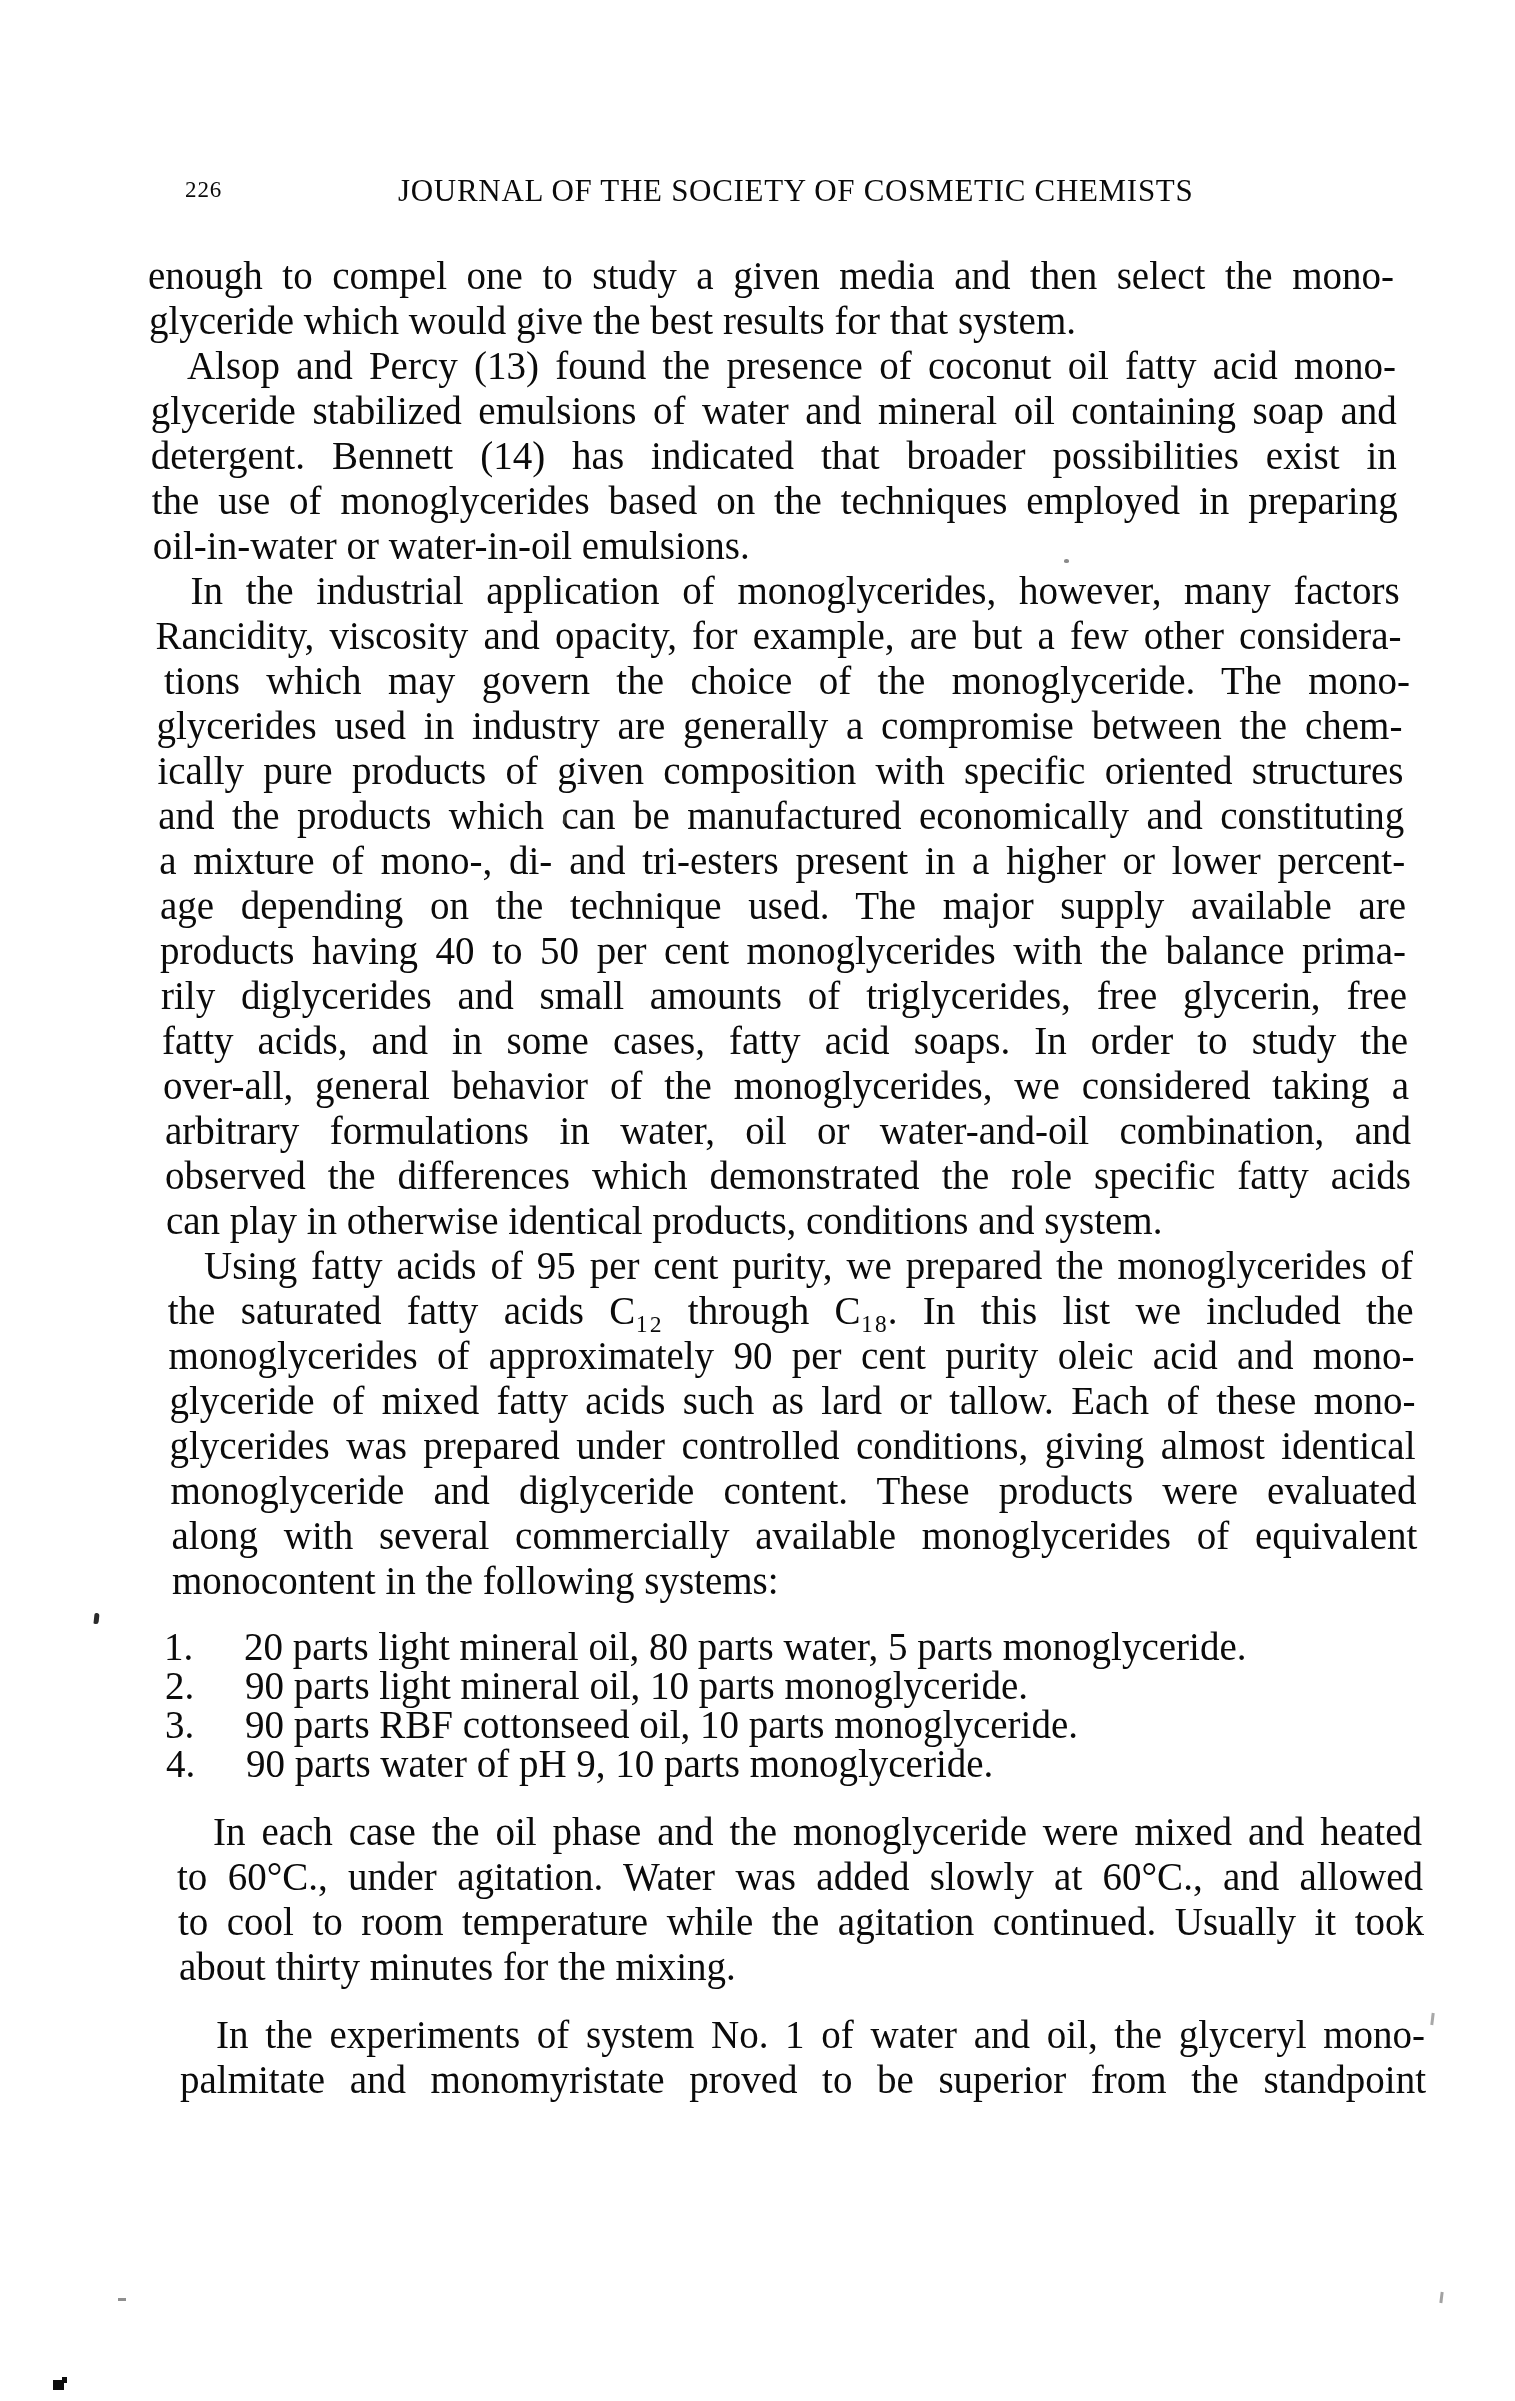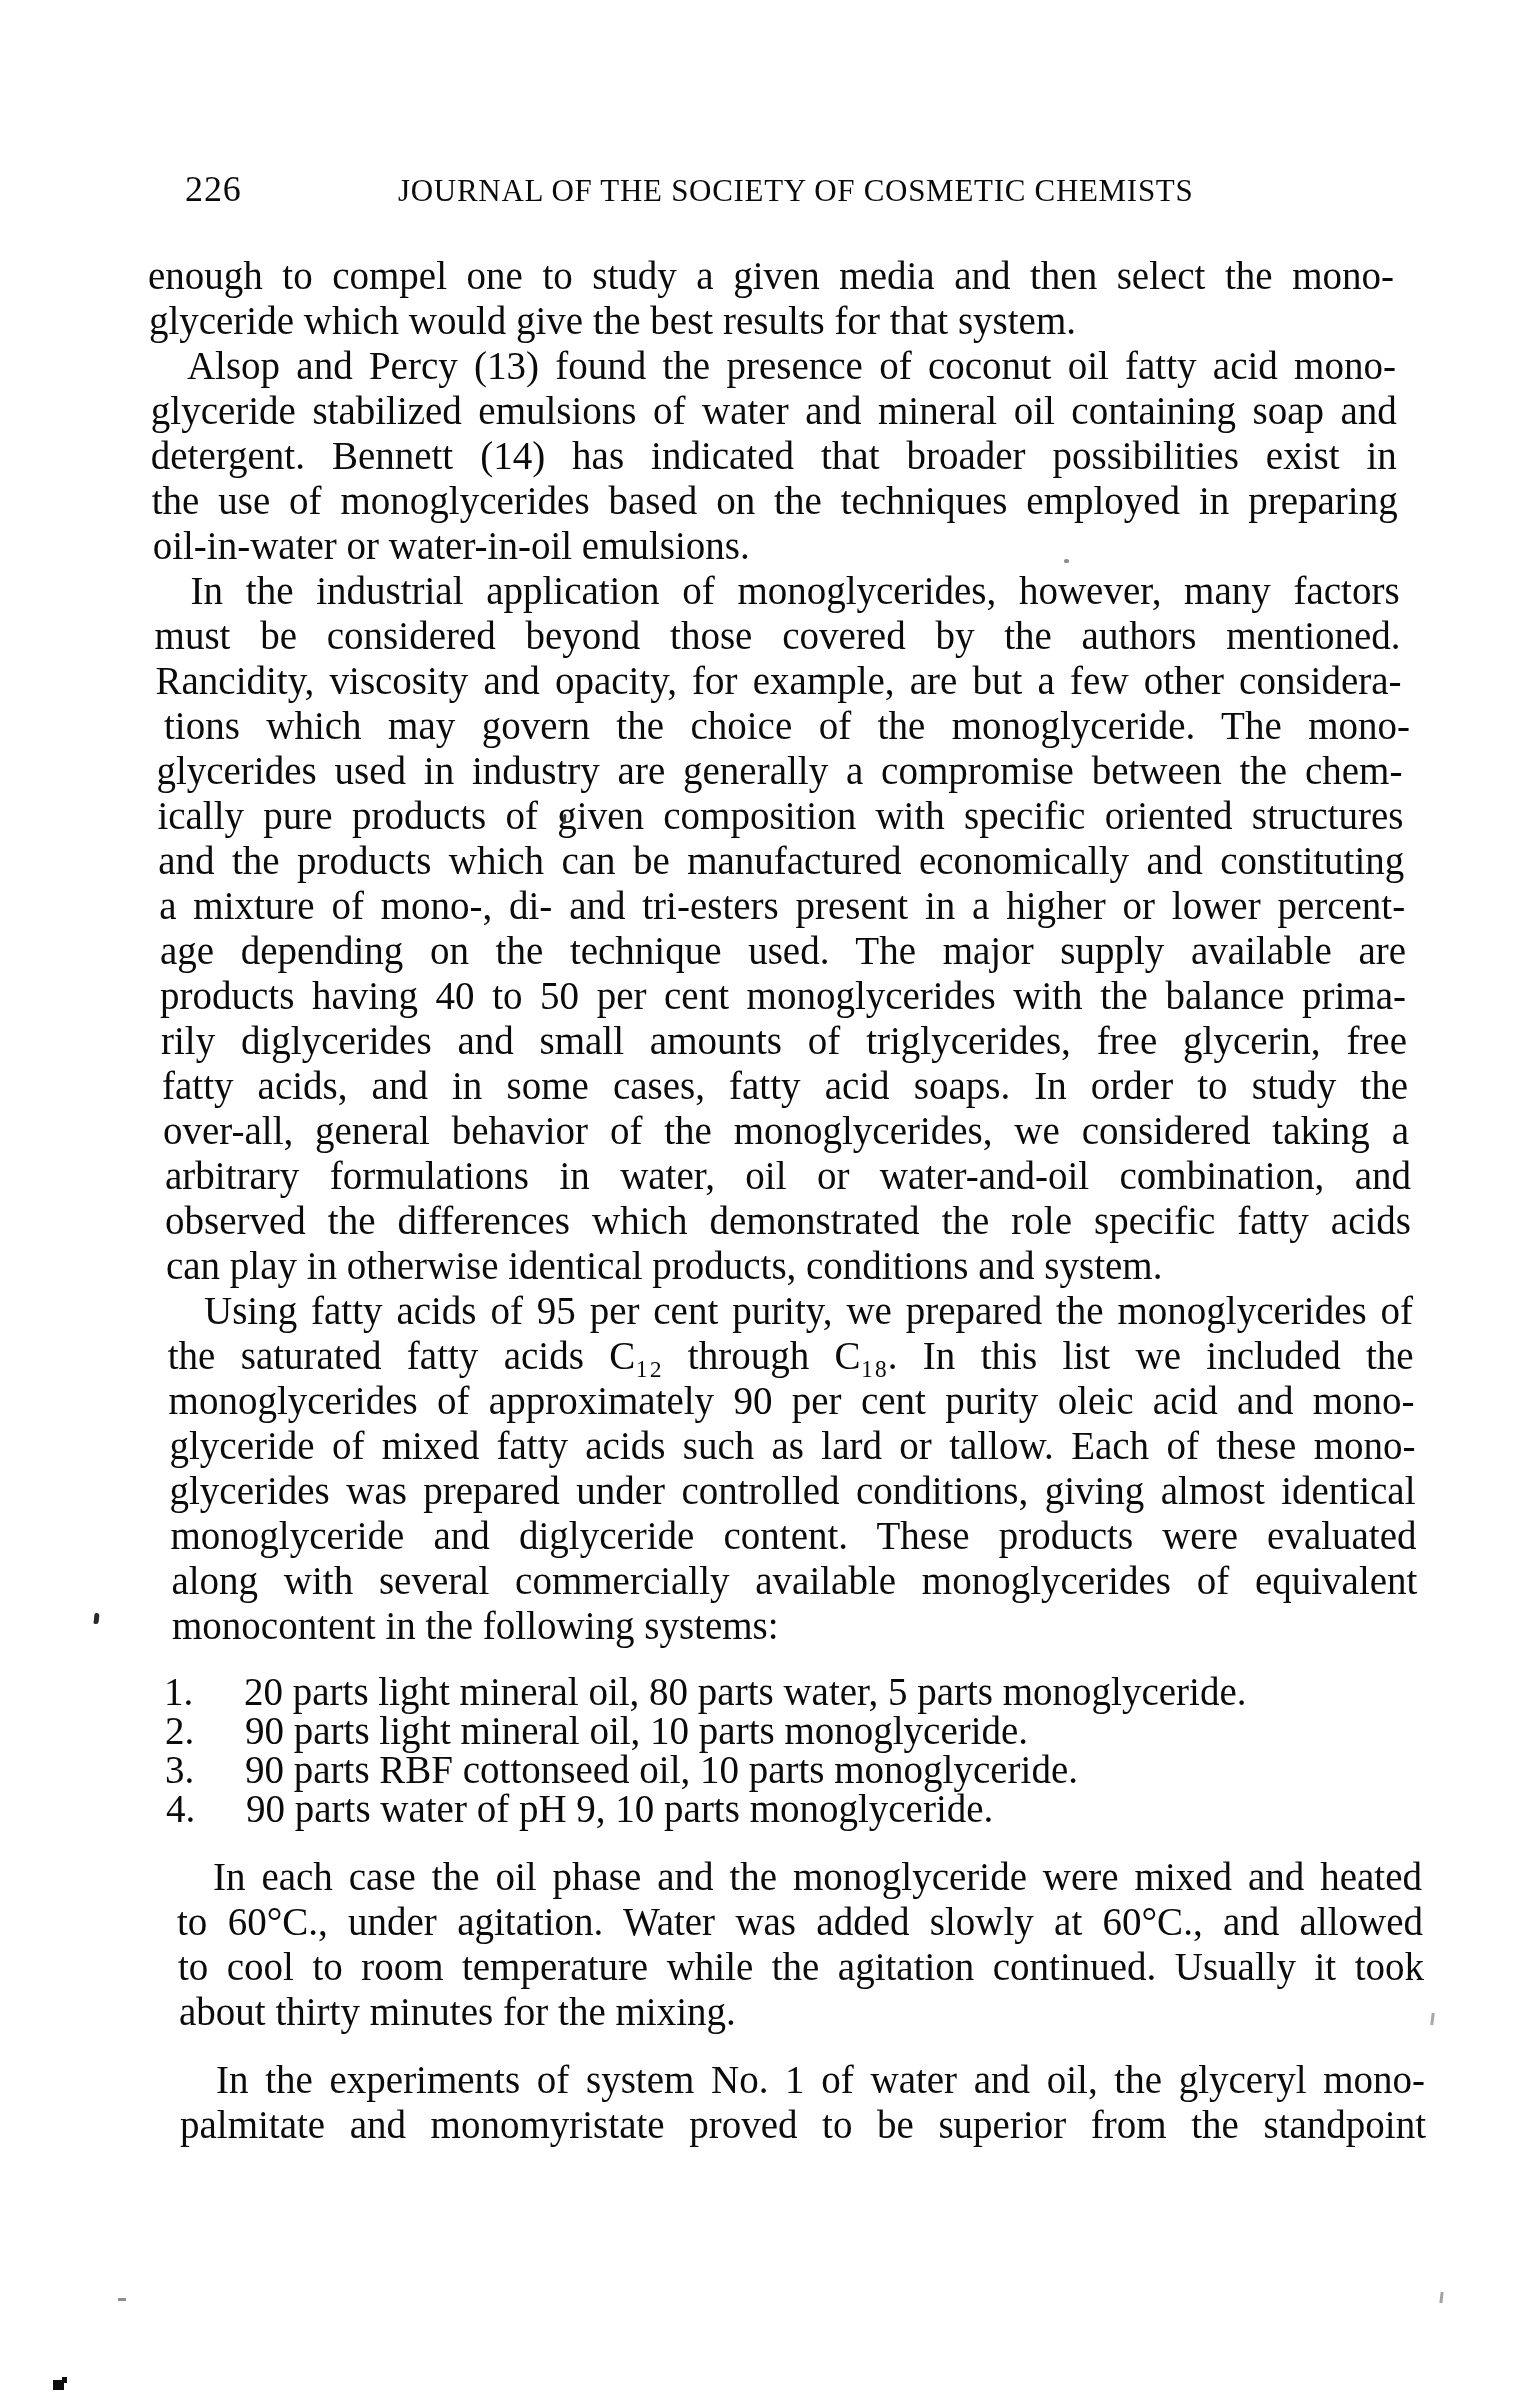--- a/index.html
+++ b/index.html
@@ -8,21 +8,21 @@
     width:1516px;height:2401px;
     background:#ffffff;
     overflow:hidden;
     font-family:"Liberation Serif","DejaVu Serif",serif;
     color:#0b0b0b;
     margin:0 auto;
   }
   
   .page-num{
     position:absolute;left:185px;top:175px;
-    font-size:36px;line-height:29px;
+    font-size:23px;line-height:29px;
     letter-spacing:0.9px;
   }
   .journal-title{
     position:absolute;left:398px;top:174px;
     font-size:31px;line-height:31px;
     letter-spacing:0.7px;white-space:nowrap;
     transform:scaleY(1.04);transform-origin:top left;
   }
   
   .body{
@@ -78,21 +78,20 @@
       </div>
       <div class="para sec-1">
         <div class="line indent" style="margin-left: 1.9px;">Alsop and Percy (13) found the presence of coconut oil fatty acid mono-</div>
         <div class="line" style="margin-left: 2.8px;">glyceride stabilized emulsions of water and mineral oil containing soap and</div>
         <div class="line" style="margin-left: 2.8px;">detergent.  Bennett (14) has indicated that broader possibilities exist in</div>
         <div class="line" style="margin-left: 3.7px;">the use of monoglycerides based on the techniques employed in preparing</div>
         <div class="line last" style="margin-left: 4.7px;">oil-in-water or water-in-oil emulsions.</div>
       </div>
       <div class="para sec-2">
         <div class="line indent" style="margin-left: 5.6px;">In the industrial application of monoglycerides, however, many factors</div>
-        <div class="line" style="margin-left: 6.6px;">must be considered beyond those covered by the authors mentioned.</div>
         <div class="line" style="margin-left: 7.5px;">Rancidity, viscosity and opacity, for example, are but a few other considera-</div>
         <div class="line" style="margin-left: 16px;">tions which may govern the choice of the monoglyceride.  The mono-</div>
         <div class="line" style="margin-left: 8.4px;">glycerides used in industry are generally a compromise between the chem-</div>
         <div class="line" style="margin-left: 9.4px;">ically pure products of given composition with specific oriented structures</div>
         <div class="line" style="margin-left: 10.3px;">and the products which can be manufactured economically and constituting</div>
         <div class="line" style="margin-left: 11.2px;">a mixture of mono-, di- and tri-esters present in a higher or lower percent-</div>
         <div class="line" style="margin-left: 12px;">age depending on the technique used.  The major supply available are</div>
         <div class="line" style="margin-left: 12px;">products having 40 to 50 per cent monoglycerides with the balance prima-</div>
         <div class="line" style="margin-left: 13px;">rily diglycerides and small amounts of triglycerides, free glycerin, free</div>
         <div class="line" style="margin-left: 14px;">fatty acids, and in some cases, fatty acid soaps.  In order to study the</div>

